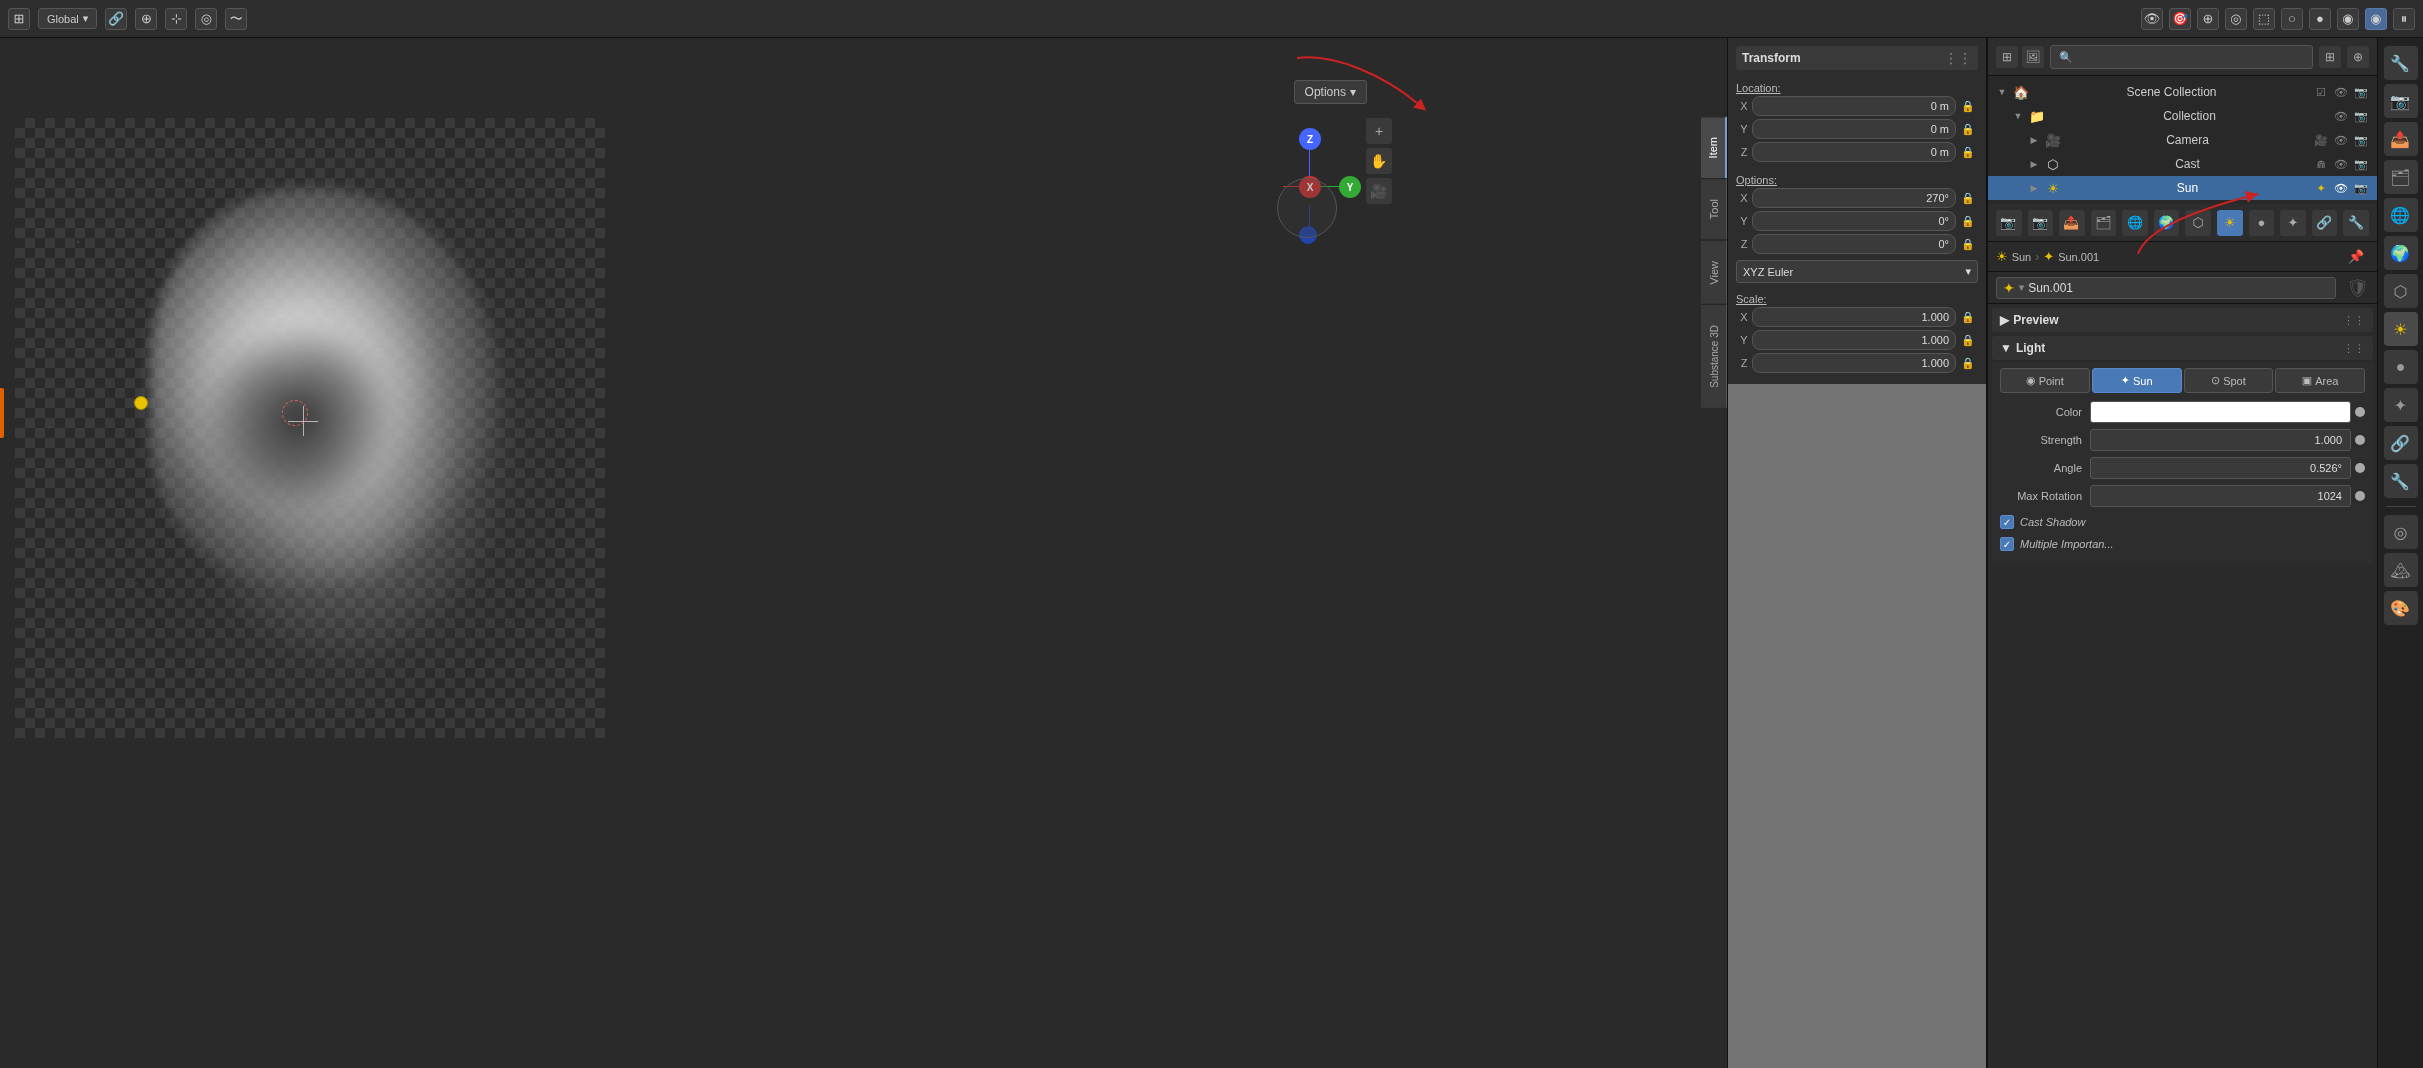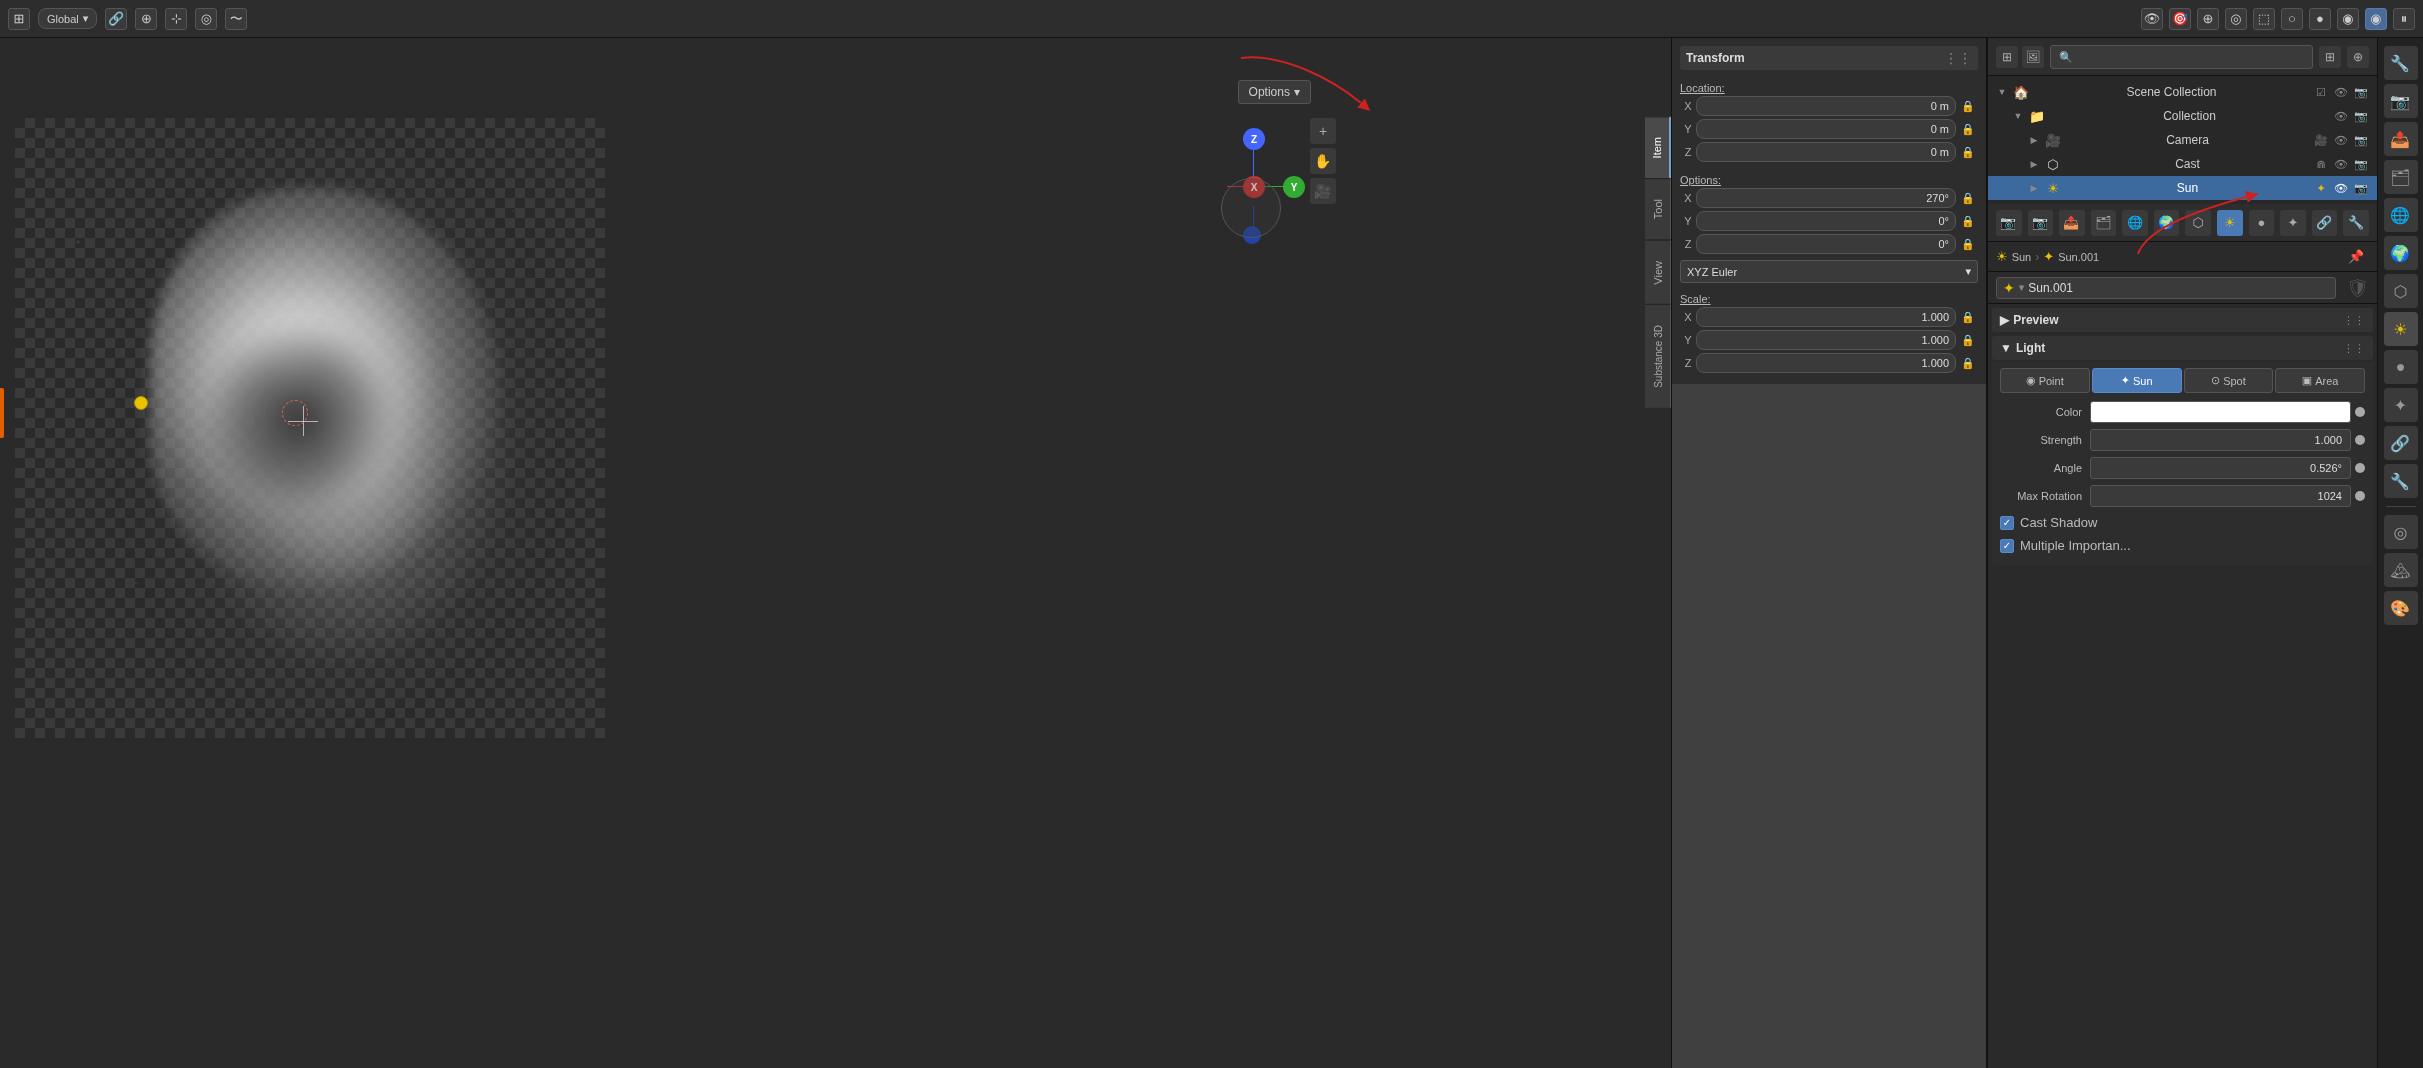--- a/index.html
+++ b/index.html
@@ -24,21 +24,21 @@
       padding: 0 8px;
       gap: 8px;
       border-bottom: 1px solid #111;
       flex-shrink: 0;
     }
     .toolbar-btn {
       background: #3a3a3a;
       border: 1px solid #555;
       color: #ccc;
       padding: 3px 8px;
-      border-radius: 8px;
+      border-radius: 3px;
       font-size: 11px;
       cursor: pointer;
       display: flex;
       align-items: center;
       gap: 4px;
       white-space: nowrap;
     }
     .toolbar-icon {
       display: inline-flex;
       align-items: center;
@@ -320,22 +320,22 @@
       left: 0;
       top: 350px;
       width: 4px;
       height: 50px;
       background: #e06000;
       border-radius: 0 2px 2px 0;
     }
 
     
     .middle-panel {
-      width: 316px;
-      background: #404040;
+      width: 260px;
+      background: #737373;
       border-left: 1px solid #111;
       border-right: 1px solid #111;
       display: flex;
       flex-direction: column;
       overflow: hidden;
     }
     .sidebar-tab {
       background: #3a3a3a;
       color: #aaa;
       padding: 20px 6px;
@@ -717,22 +717,23 @@
       border: 1px solid #5a8acc;
       border-radius: 2px;
       display: flex;
       align-items: center;
       justify-content: center;
       font-size: 10px;
       color: white;
       cursor: pointer;
     }
     .cb-label {
-      font-size: 13px;
+      font-size: 11px;
       color: #bbb;
+      font-style: italic;
     }
 
     
     .red-arrow-1 {
       position: absolute;
       top: 10px;
       right: 420px;
       width: 100px;
       height: 60px;
       pointer-events: none;

